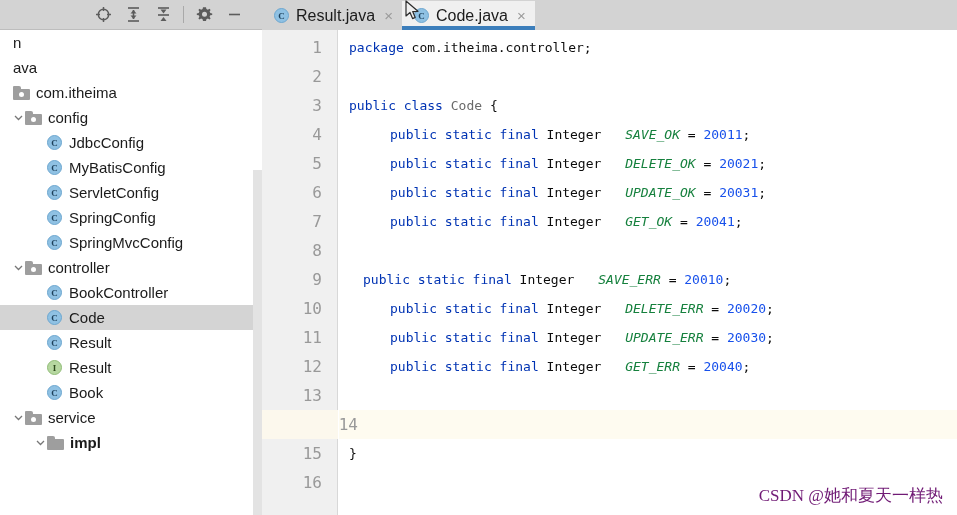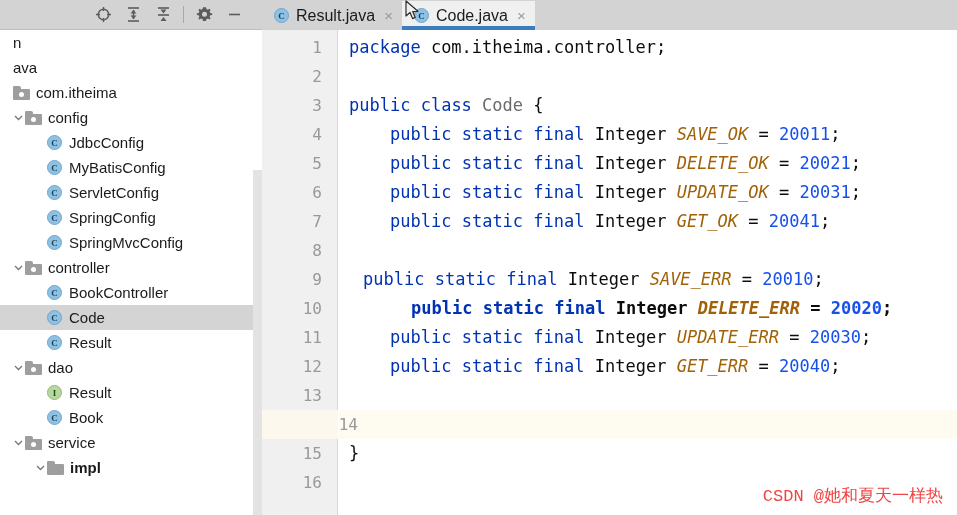--- a/index.html
+++ b/index.html
@@ -136,52 +136,52 @@
   }
   .ln {
     position: absolute; left: 0; width: 60px; text-align: right;
     font-family: "DejaVu Sans Mono", monospace;
     font-size: 16px; color: #999999;
     height: 29px; line-height: 29px;
   }
   .code {
     position: absolute; left: 0;
     font-family: "DejaVu Sans Mono", monospace;
-    font-size: 17px;
+    font-size: 13px;
     white-space: pre;
     height: 29px; line-height: 29px;
     padding-left: 10px;
     color: #0c0c0c;
     text-align: center;
   }
   .caret-row-gutter {
     position: absolute; left: 0; width: 76px; height: 29px;
     background: #fcf8ed;
   }
   .caret-row-code {
     position: absolute; left: 77px; right: 0; height: 29px;
     background: #fefbf0;
   }
   .kw  { color: #0033b3; }
   .num { color: #1750eb; }
   .cls { color: #6a6a6a; }
-  .const { color: #a16207; font-style: italic; }
+  .const { color: #15803d; font-style: italic; margin-left: 16px; }
   .op  { color: #0c0c0c; }
 
   
   .mouse-cursor {
     position: absolute; left: 405px; top: 0px; width: 16px; height: 22px;
     pointer-events: none;
   }
 
   
   .watermark {
     position: absolute; right: 14px; bottom: 8px;
-    font-size: 17px; color: #ef4444;
-    font-family: Liberation Mono, monospace;
+    font-size: 17px; color: #701a75;
+    font-family: Liberation Serif, serif;
     white-space: nowrap;
   }
 </style>
 </head>
 <body>
 
 <div id="app">
 
   <div class="header-strip">
     <div class="toolbar-icons">
@@ -338,33 +338,20 @@
             <span class="class-icon">C</span>
           </span>
           <span class="tree-label">Code</span>
         </div>
         <div class="tree-row" style="padding-left: 34px;">
           <span class="arrow"></span>
           <span class="cls-wrap">
             <span class="class-icon">C</span>
           </span>
           <span class="tree-label">Result</span>
-        </div>
-        <div class="tree-row" style="padding-left: 12px;">
-          <span class="arrow">
-            <svg width="9" height="9" viewBox="0 0 9 9">
-              <polyline points="1,3 4.5,6.5 8,3" fill="none" stroke="#777" stroke-width="1.3"></polyline>
-            </svg>
-          </span>
-          <span class="folder-icon">
-            <span class="f-tab"></span>
-            <span class="f-body"></span>
-            <span class="f-dot"></span>
-          </span>
-          <span class="tree-label">dao</span>
         </div>
         <div class="tree-row" style="padding-left: 34px;">
           <span class="arrow"></span>
           <span class="cls-wrap">
             <span class="iface-icon">I</span>
           </span>
           <span class="tree-label">Result</span>
         </div>
         <div class="tree-row" style="padding-left: 34px;">
           <span class="arrow"></span>
@@ -411,21 +398,21 @@
     <div class="code-area" id="code-lines">
         <div class="code" style="top: 3px; padding-left: 10px;"><span class="kw">package</span><span class="op"> com.itheima.controller;</span></div>
         <div class="code" style="top: 32px; padding-left: 10px;"></div>
         <div class="code" style="top: 61px; padding-left: 10px;"><span class="kw">public</span><span class="op"> </span><span class="kw">class</span><span class="op"> </span><span class="cls">Code</span><span class="op"> {</span></div>
         <div class="code" style="top: 90px; padding-left: 51px;"><span class="kw">public</span><span class="op"> </span><span class="kw">static</span><span class="op"> </span><span class="kw">final</span><span class="op"> Integer </span><span class="const">SAVE_OK</span><span class="op"> = </span><span class="num">20011</span><span class="op">;</span></div>
         <div class="code" style="top: 119px; padding-left: 51px;"><span class="kw">public</span><span class="op"> </span><span class="kw">static</span><span class="op"> </span><span class="kw">final</span><span class="op"> Integer </span><span class="const">DELETE_OK</span><span class="op"> = </span><span class="num">20021</span><span class="op">;</span></div>
         <div class="code" style="top: 148px; padding-left: 51px;"><span class="kw">public</span><span class="op"> </span><span class="kw">static</span><span class="op"> </span><span class="kw">final</span><span class="op"> Integer </span><span class="const">UPDATE_OK</span><span class="op"> = </span><span class="num">20031</span><span class="op">;</span></div>
         <div class="code" style="top: 177px; padding-left: 51px;"><span class="kw">public</span><span class="op"> </span><span class="kw">static</span><span class="op"> </span><span class="kw">final</span><span class="op"> Integer </span><span class="const">GET_OK</span><span class="op"> = </span><span class="num">20041</span><span class="op">;</span></div>
         <div class="code" style="top: 206px; padding-left: 10px;"></div>
         <div class="code" style="top: 235px; padding-left: 24px;"><span class="kw">public</span><span class="op"> </span><span class="kw">static</span><span class="op"> </span><span class="kw">final</span><span class="op"> Integer </span><span class="const">SAVE_ERR</span><span class="op"> = </span><span class="num">20010</span><span class="op">;</span></div>
-        <div class="code" style="top: 264px; padding-left: 72px; font-weight: bold;"><span class="kw">public</span><span class="op"> </span><span class="kw">static</span><span class="op"> </span><span class="kw">final</span><span class="op"> Integer </span><span class="const">DELETE_ERR</span><span class="op"> = </span><span class="num">20020</span><span class="op">;</span></div>
+        <div class="code" style="top: 264px; padding-left: 51px;"><span class="kw">public</span><span class="op"> </span><span class="kw">static</span><span class="op"> </span><span class="kw">final</span><span class="op"> Integer </span><span class="const">DELETE_ERR</span><span class="op"> = </span><span class="num">20020</span><span class="op">;</span></div>
         <div class="code" style="top: 293px; padding-left: 51px;"><span class="kw">public</span><span class="op"> </span><span class="kw">static</span><span class="op"> </span><span class="kw">final</span><span class="op"> Integer </span><span class="const">UPDATE_ERR</span><span class="op"> = </span><span class="num">20030</span><span class="op">;</span></div>
         <div class="code" style="top: 322px; padding-left: 51px;"><span class="kw">public</span><span class="op"> </span><span class="kw">static</span><span class="op"> </span><span class="kw">final</span><span class="op"> Integer </span><span class="const">GET_ERR</span><span class="op"> = </span><span class="num">20040</span><span class="op">;</span></div>
         <div class="code" style="top: 351px; padding-left: 10px;"></div>
         <div class="code" style="top: 380px; padding-left: 10px;"></div>
         <div class="code" style="top: 409px; padding-left: 10px;"><span class="op">}</span></div>
         <div class="code" style="top: 438px; padding-left: 10px;"></div>
       </div>
     <div id="gutter-nums" style="position:absolute;left:0;top:0;width:76px;height:485px;">
         <div class="ln" style="top: 3px;">1</div>
         <div class="ln" style="top: 32px;">2</div>

